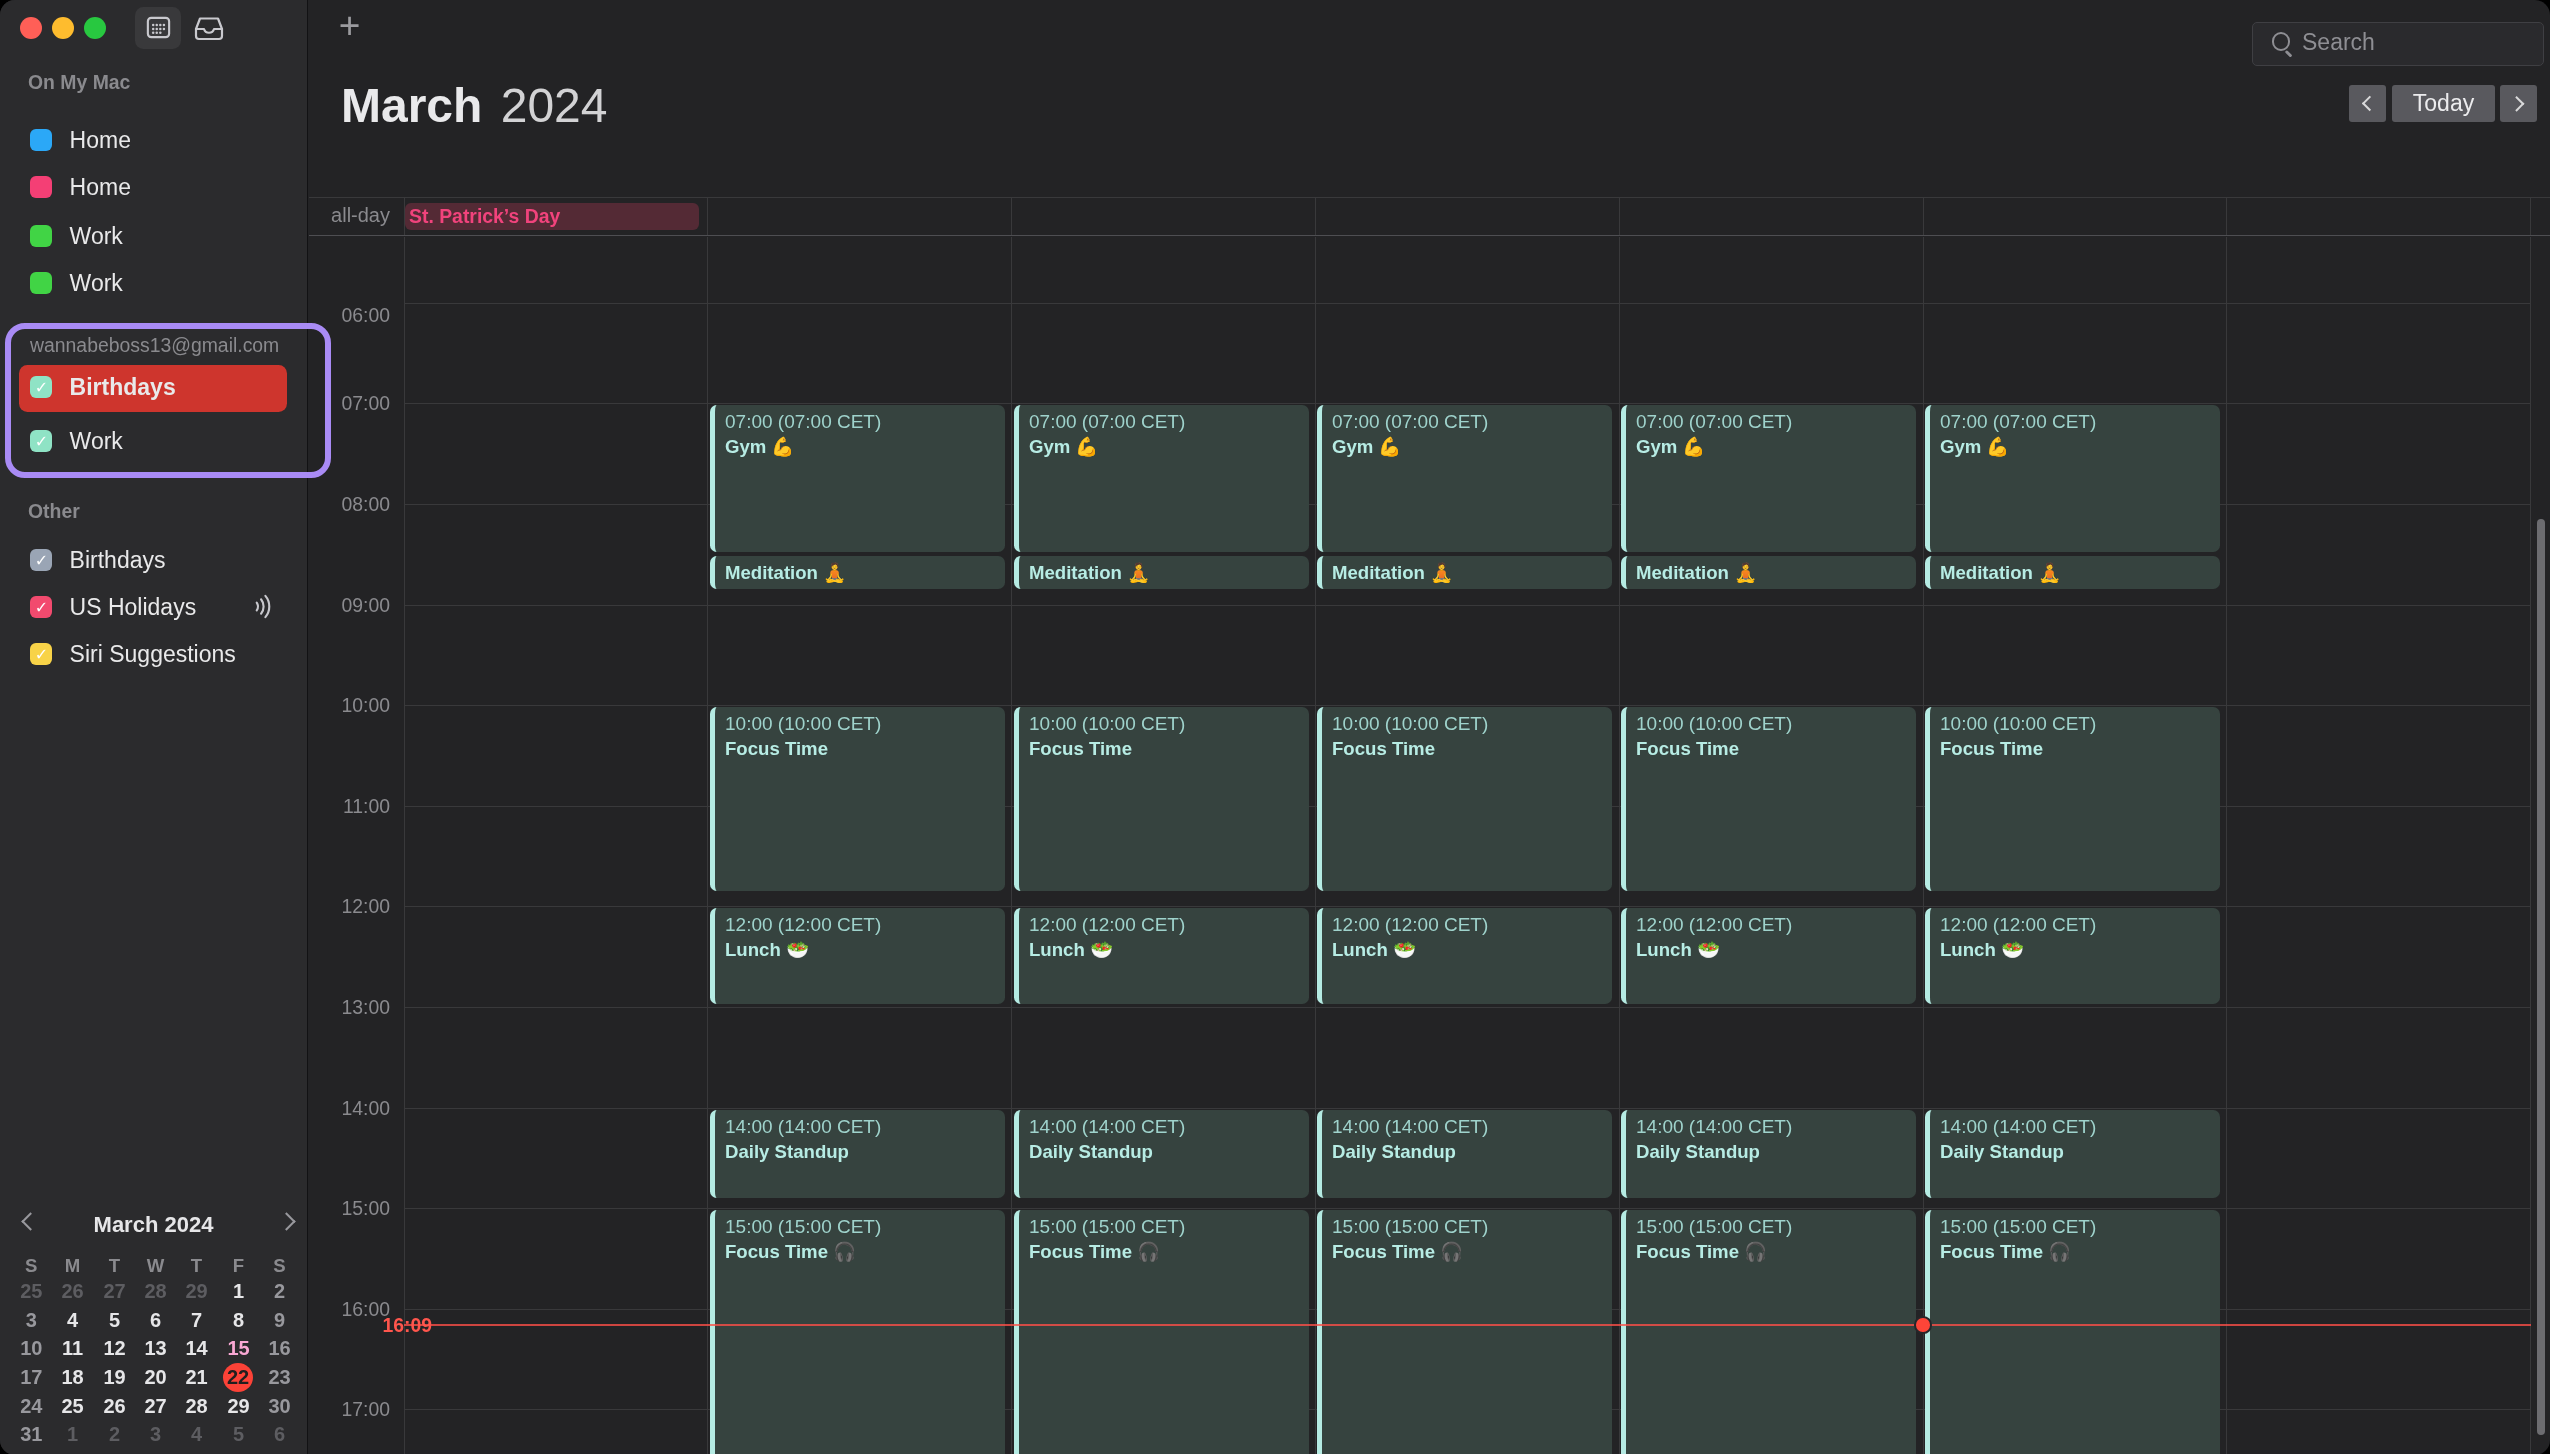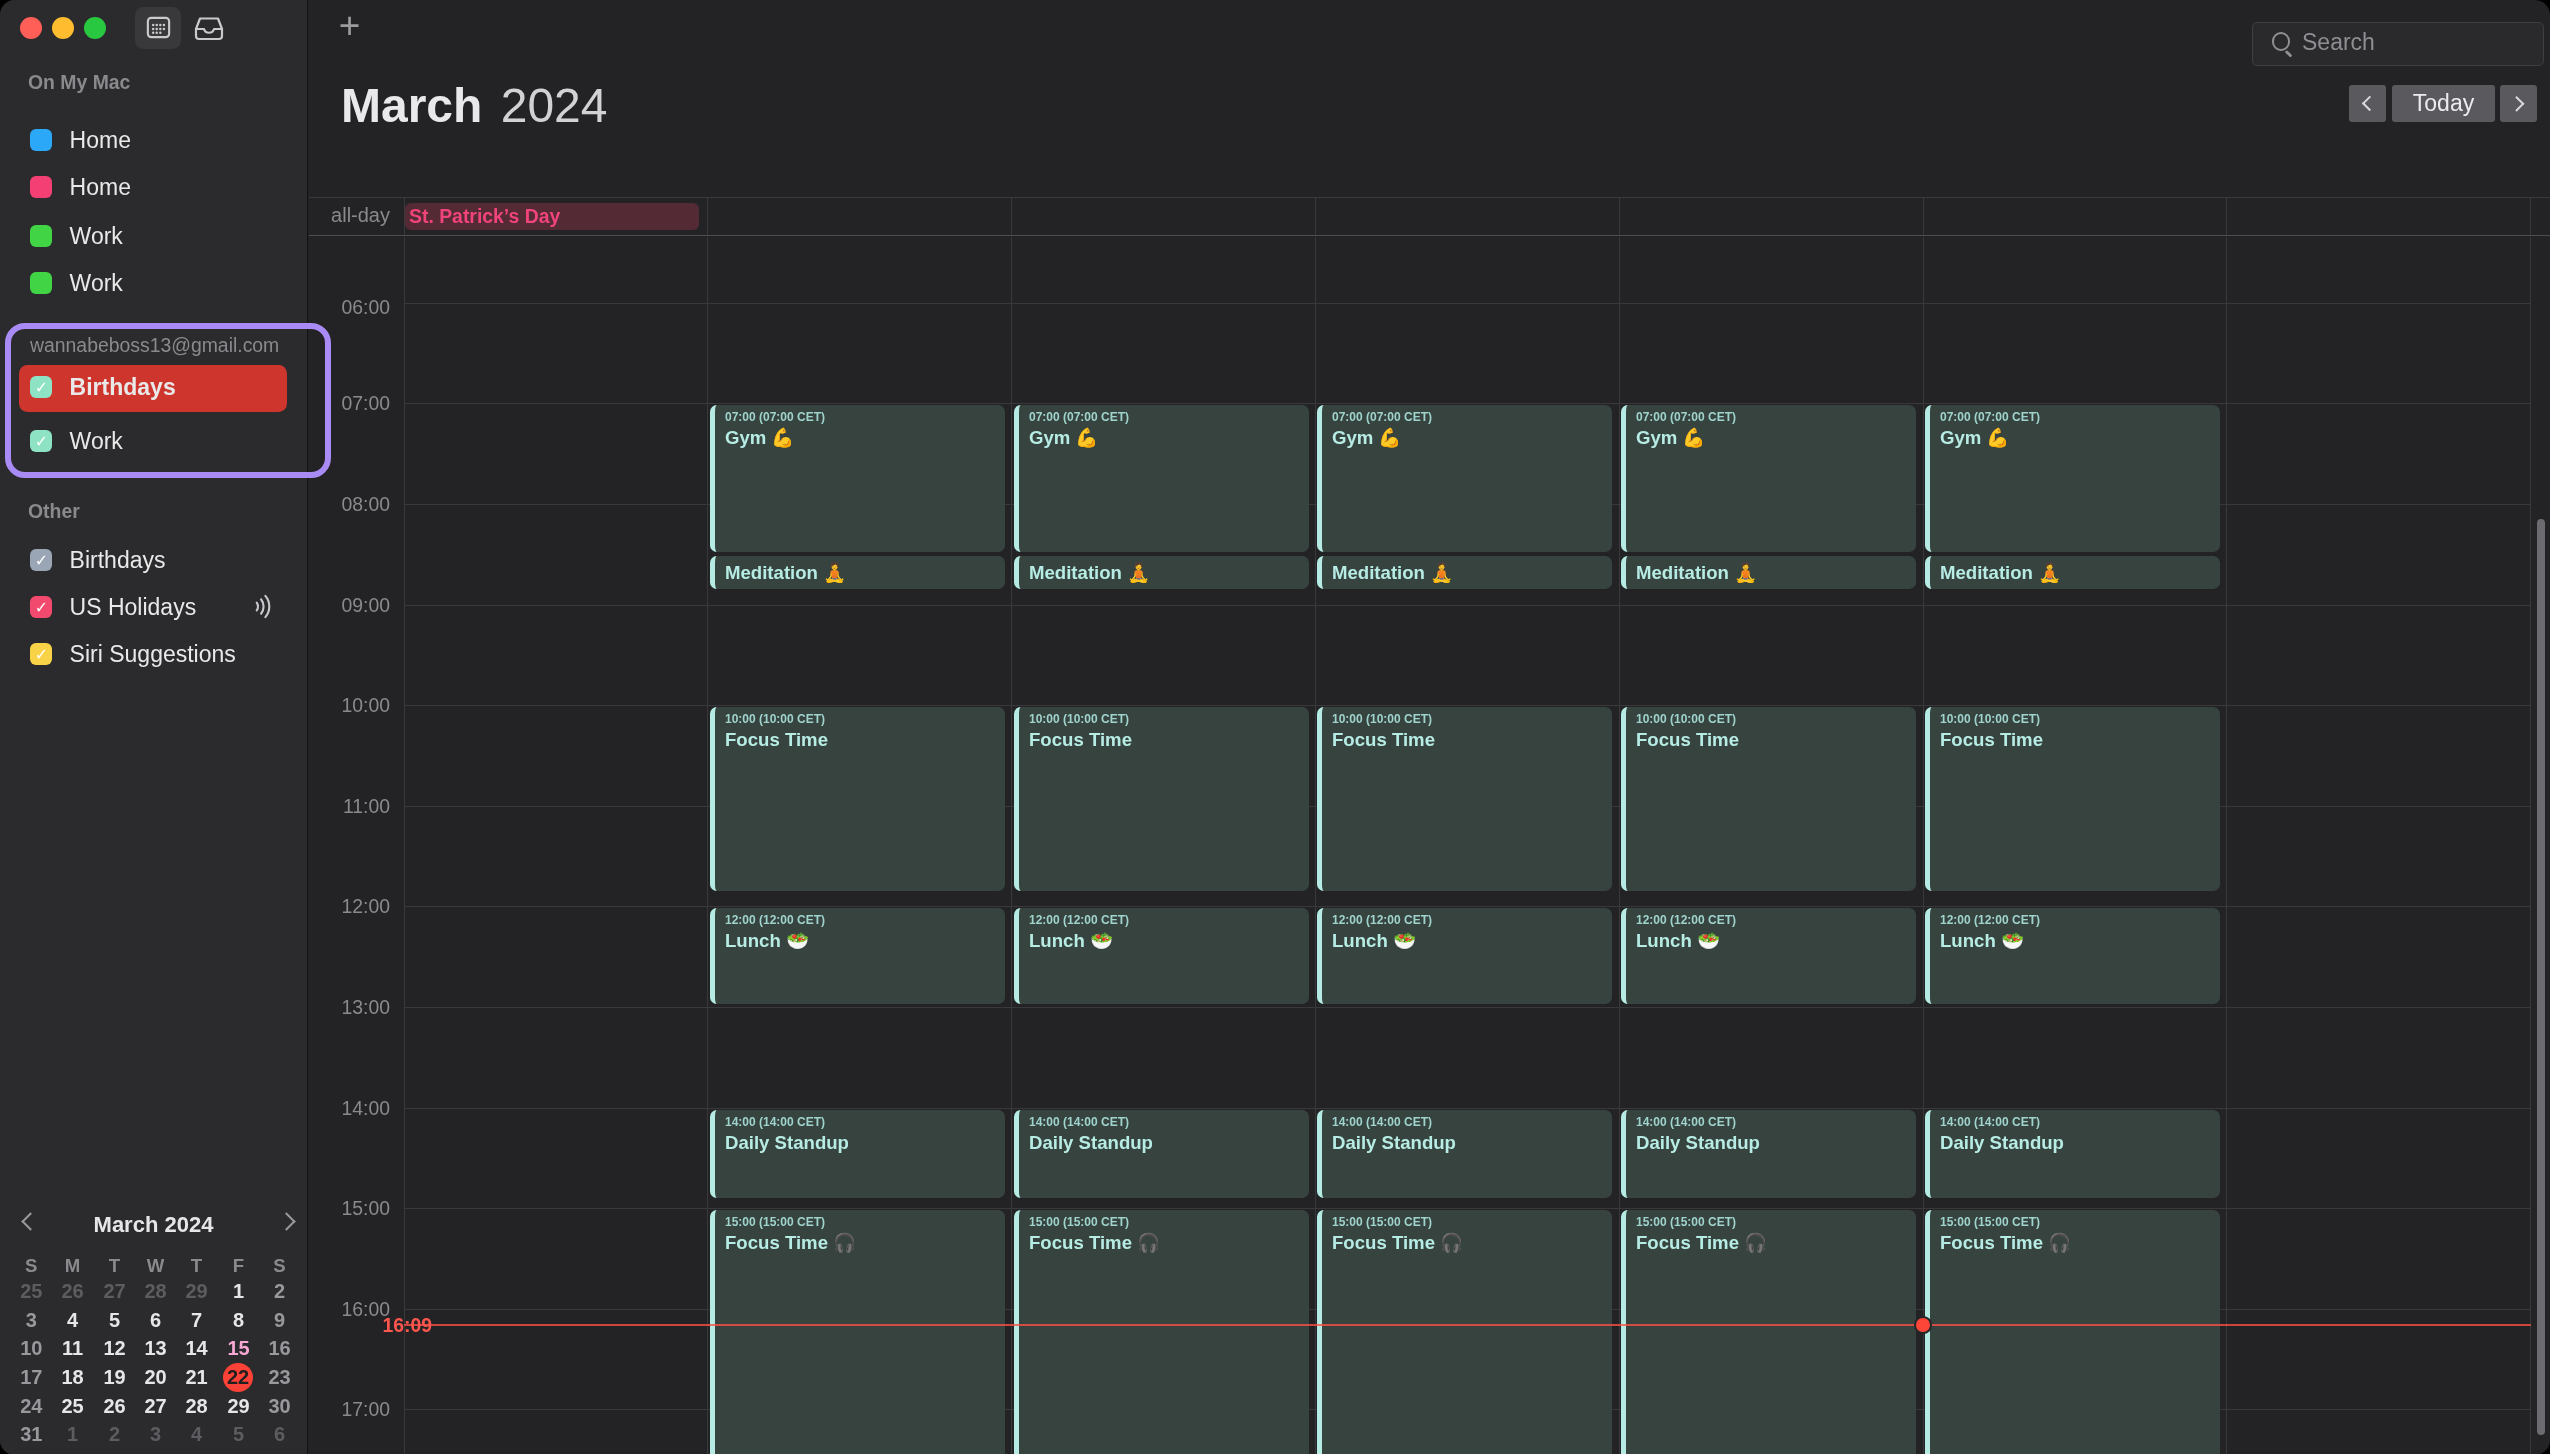--- a/index.html
+++ b/index.html
@@ -32,21 +32,21 @@
   .day-cell{position:absolute;top:0;width:304px;height:37px;line-height:37px;text-align:center;font-size:24.5px;color:#d8d8da;}
   .day-cell.dim{color:#8c8c90;}
   .today-badge{display:inline-block;width:32px;height:32px;line-height:32px;border-radius:50%;background:#fd4538;color:#231f20;font-weight:700;font-size:23px;text-align:center;margin-left:6.8px;vertical-align:-5px;}
   
   .allday{position:absolute;left:309px;top:197px;width:2241px;height:37px;border-top:0.8px solid #39393b;border-bottom:1.7px solid #4e4e52;}
   .vline{position:absolute;top:0;bottom:0;width:0.8px;background:#39393b;}
   .hline{position:absolute;height:0.8px;background:#39393b;}
   .grid{position:absolute;left:309px;top:237px;width:2241px;height:1218px;overflow:hidden;}
   .hour-lbl{position:absolute;left:0;width:81px;text-align:right;font-size:19.4px;color:#8a8a8e;transform:translateY(-50%);}
   .event{position:absolute;background:#36433f;border-left:5.9px solid #b5ebe3;border-radius:6.8px;padding:5px 6.8px 0 10px;box-sizing:border-box;overflow:hidden;}
-  .event .etime{font-size:12px;color:#9fd3cc;line-height:1.3;white-space:nowrap;font-weight:bold;}
+  .event .etime{font-size:19px;color:#9fd3cc;line-height:1.3;white-space:nowrap;}
   .event .etitle{font-size:18.6px;color:#b7ece4;font-weight:700;line-height:1.3;white-space:nowrap;}
   .nowline{position:absolute;height:1.7px;background:rgba(255,80,72,.78);}
   .nowdot{position:absolute;width:13.5px;height:13.5px;border-radius:50%;background:#fd4538;border:2.5px solid #26262a;}
   .nowlbl{position:absolute;left:0;width:81px;text-align:right;font-size:19.4px;font-weight:600;color:#ff564d;transform:translateY(-50%);margin-left:42px;}
   .scrollbar{position:absolute;width:7.6px;border-radius:4.2px;background:#6c6c70;}
 </style>
 </head>
 <body>
 
 <div class="window">
@@ -229,21 +229,21 @@
   <div class="grid" id="grid">
       <div class="vline" style="left: 95px;"></div>
       <div class="vline" style="left: 398px;"></div>
       <div class="vline" style="left: 702px;"></div>
       <div class="vline" style="left: 1006px;"></div>
       <div class="vline" style="left: 1310px;"></div>
       <div class="vline" style="left: 1614px;"></div>
       <div class="vline" style="left: 1917px;"></div>
       <div class="vline" style="left: 2221px;"></div>
       <div class="hline" style="left: 95px; width: 2127px; top: 66px;"></div>
-      <div class="hour-lbl" style="top: 70px;">06:00</div>
+      <div class="hour-lbl" style="top: 78px;">06:00</div>
       <div class="hline" style="left: 95px; width: 2127px; top: 166px;"></div>
       <div class="hour-lbl" style="top: 166px;">07:00</div>
       <div class="hline" style="left: 95px; width: 2127px; top: 267px;"></div>
       <div class="hour-lbl" style="top: 267px;">08:00</div>
       <div class="hline" style="left: 95px; width: 2127px; top: 368px;"></div>
       <div class="hour-lbl" style="top: 368px;">09:00</div>
       <div class="hline" style="left: 95px; width: 2127px; top: 468px;"></div>
       <div class="hour-lbl" style="top: 468px;">10:00</div>
       <div class="hline" style="left: 95px; width: 2127px; top: 569px;"></div>
       <div class="hour-lbl" style="top: 569px;">11:00</div>

